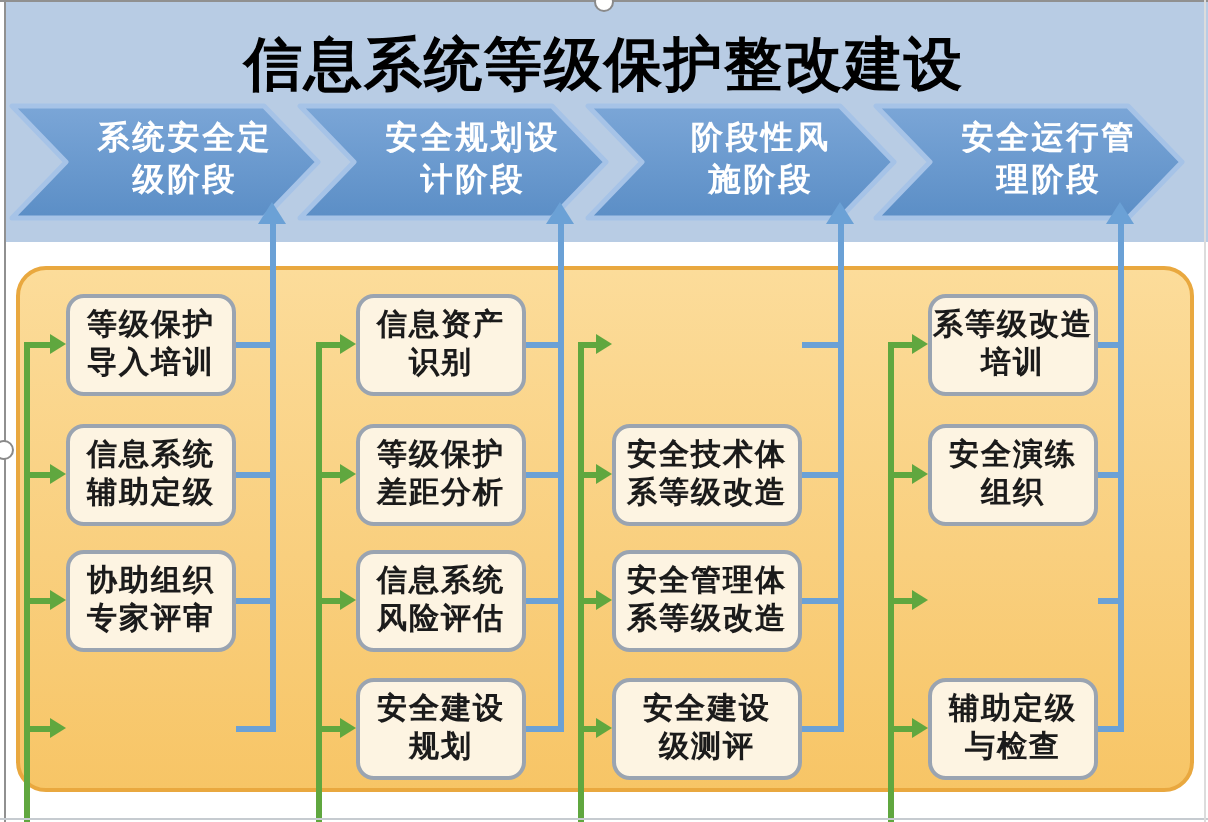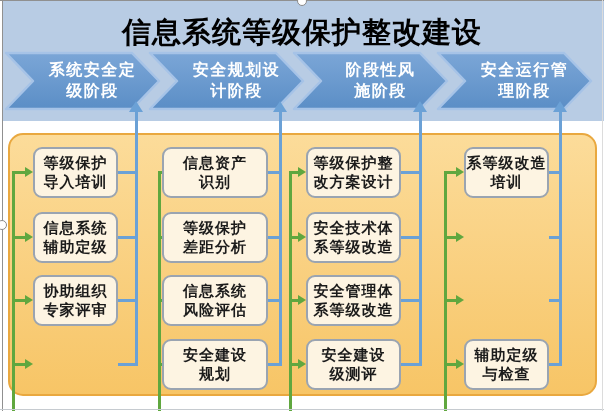--- a/index.html
+++ b/index.html
@@ -49,21 +49,21 @@
   .box {
     position:absolute;
     background: var(--box_bg, #fdf4e2);
     border:2px solid var(--box_border, #9aa4b1);
     border-radius:9px;
     display:flex; align-items:center; justify-content:center;
     text-align:center; white-space:pre-line;
     font-size:15px; font-weight:600; letter-spacing:1px; line-height:1.25;
     color:#1b1b1b;
   }
-  .c0{left:33px;width:85px} .c1{left:162px;width:106px}
+  .c0{left:33px;width:85px} .c1{left:178px;width:85px}
   .c2{left:306px;width:95px} .c3{left:464px;width:85px}
   .r0{top:147px;height:51px} .r1{top:212px;height:51px}
   .r2{top:275px;height:51px} .r3{top:339px;height:51px}
 
   
   .hline, .vline { position:absolute; }
   .hline { height:3px; } .vline { width:3px; }
   .green-line { background: var(--green_connector, #60a73f); }
   .blue-line  { background: var(--blue_connector, #6ba1d6); }
   .arrow-right {
@@ -196,31 +196,31 @@
 
   <div class="box c1 r0">信息资产
 识别</div>
   <div class="box c1 r1">等级保护
 差距分析</div>
   <div class="box c1 r2">信息系统
 风险评估</div>
   <div class="box c1 r3">安全建设
 规划</div>
 
-  <div class="box c2 r0">等级保护整
-改方案设计</div>
   <div class="box c2 r1">安全技术体
 系等级改造</div>
   <div class="box c2 r2">安全管理体
 系等级改造</div>
   <div class="box c2 r3">安全建设
 级测评</div>
 
   <div class="box c3 r0">系等级改造
 培训</div>
+  <div class="box c3 r1">安全演练
+组织</div>
   <div class="box c3 r3">辅助定级
 与检查</div>
 
   <div class="sel-line sel-top"></div>
   <div class="sel-line sel-left"></div>
   <div class="sel-line sel-bottom"></div>
   <div class="sel-line sel-right"></div>
   <div class="sel-handle h-top"></div>
   <div class="sel-handle h-left"></div>
 

